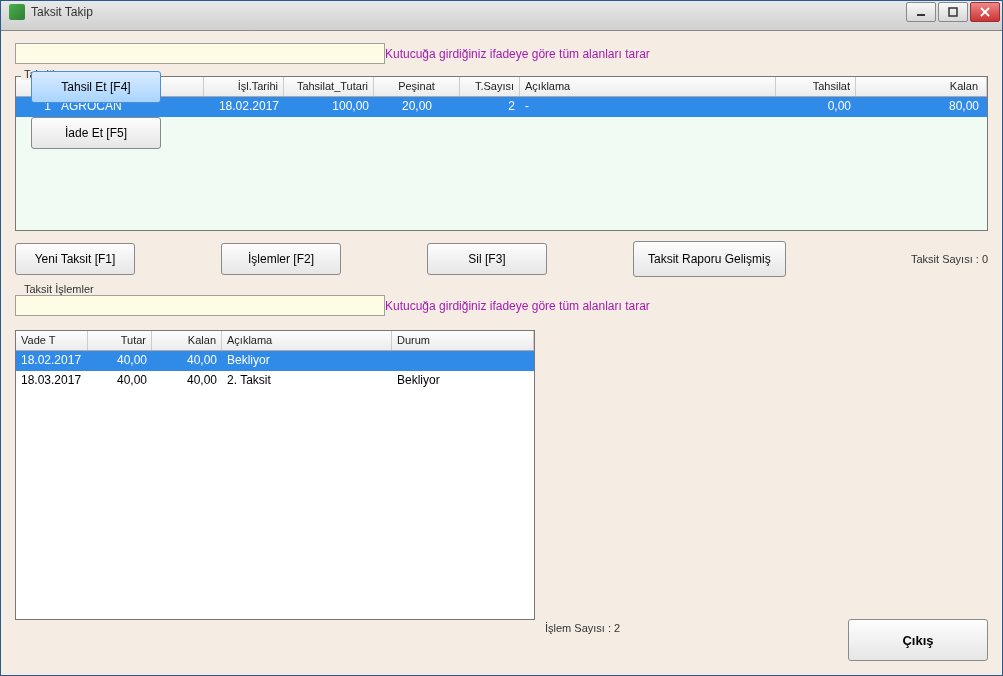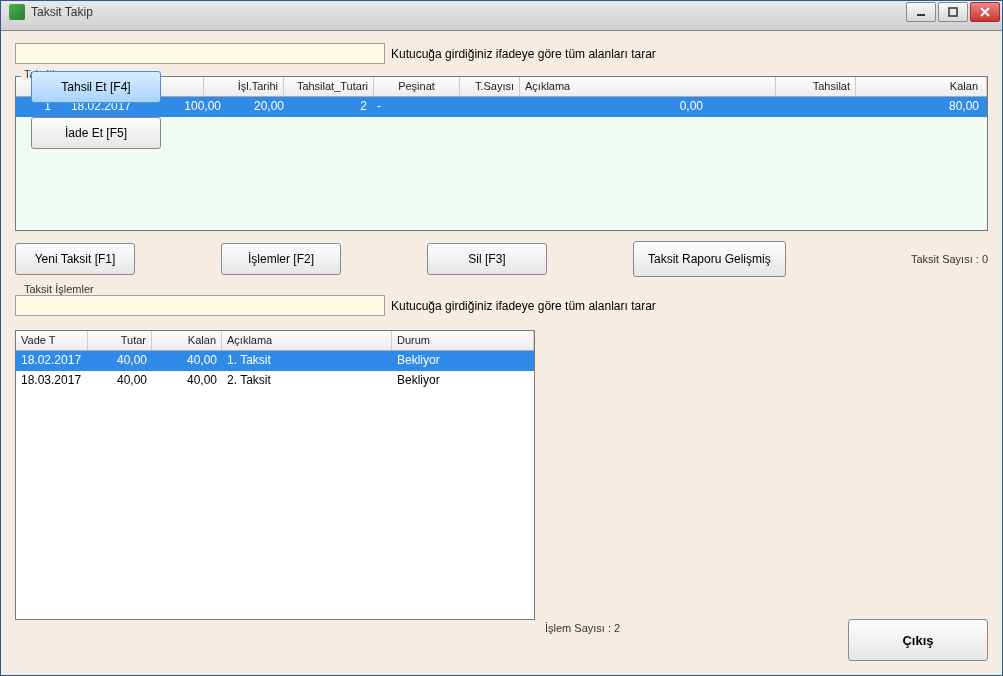--- a/index.html
+++ b/index.html
@@ -8,21 +8,21 @@
     .titlebar{height:30px;background:linear-gradient(#e8e8e8,#d0d0d0);display:flex;align-items:center;padding:0 2px 7px 8px;border-bottom:1px solid #888}
     .titlebar .icon{width:16px;height:16px;background:linear-gradient(135deg,#4caf50,#2e7d32);margin-right:6px;border-radius:2px}
     .titlebar .title{font-size:12px;color:#333;flex:1}
     .win-btns{display:flex;gap:2px}
     .win-btn{width:30px;height:20px;display:flex;align-items:center;justify-content:center;border:1px solid #888;background:linear-gradient(#f8f8f8,#d8d8d8);border-radius:2px;cursor:pointer}
     .win-btn.close{background:linear-gradient(#e88,#c33);border-color:#933}
     .win-btn svg{width:10px;height:10px}
     .client{flex:1;padding:12px 14px;display:flex;flex-direction:column;position:relative}
     .search-row{display:flex;align-items:center;margin-bottom:6px}
     .search-input{width:370px;height:21px;background:#fffce6;border:1px solid #a0a0a0;padding:0 4px;font-size:12px}
-    .search-hint{font-size:12px;margin-left:6px;color:#000000}
+    .search-hint{font-size:12px;color:#a21caf}
     .group{position:relative;margin-top:6px}
     .group-label{position:absolute;top:-8px;left:6px;background:#f5ede3;font-size:11px;color:#333;padding:0 3px}
     .grid1{border:1px solid #777;height:155px;background:#f0fbf4;overflow:hidden}
     .hdr{display:flex;background:linear-gradient(#fdfdfd,#ececec);border-bottom:1px solid #aaa;height:20px}
     .hc{border-right:1px solid #ccc;font-size:11px;color:#222;padding:3px 5px;white-space:nowrap;overflow:hidden}
     .row{display:flex;height:20px}
     .rc{font-size:12px;padding:2px 5px;white-space:nowrap;overflow:hidden}
     .row.sel{background:#2f8ae8;color:#fff}
     
     .g1 .c0{width:40px;text-align:right}
@@ -92,20 +92,21 @@
           <div class="hc c2">İşl.Tarihi</div>
           <div class="hc c3">Tahsilat_Tutari</div>
           <div class="hc c4">Peşinat</div>
           <div class="hc c5">T.Sayısı</div>
           <div class="hc c6">Açıklama</div>
           <div class="hc c7">Tahsilat</div>
           <div class="hc c8">Kalan</div>
         </div>
         <div class="row sel">
           <div class="rc c0">1</div>
+          <div class="rc c1">AGROCAN</div>
           <div class="rc c2">18.02.2017</div>
           <div class="rc c3">100,00</div>
           <div class="rc c4">20,00</div>
           <div class="rc c5">2</div>
           <div class="rc c6">-</div>
           <div class="rc c7">0,00</div>
           <div class="rc c8">80,00</div>
         </div>
       </div>
     </div>
@@ -138,21 +139,20 @@
               <div class="hc c0">Vade T</div>
               <div class="hc c1">Tutar</div>
               <div class="hc c2">Kalan</div>
               <div class="hc c3">Açıklama</div>
               <div class="hc c4">Durum</div>
             </div>
             <div class="row sel">
               <div class="rc c0">18.02.2017</div>
               <div class="rc c1">40,00</div>
               <div class="rc c2">40,00</div>
-              <div class="rc c3">1. Taksit</div>
               <div class="rc c4">Bekliyor</div>
             </div>
             <div class="row">
               <div class="rc c0">18.03.2017</div>
               <div class="rc c1">40,00</div>
               <div class="rc c2">40,00</div>
               <div class="rc c3">2. Taksit</div>
               <div class="rc c4">Bekliyor</div>
             </div>
           </div>

